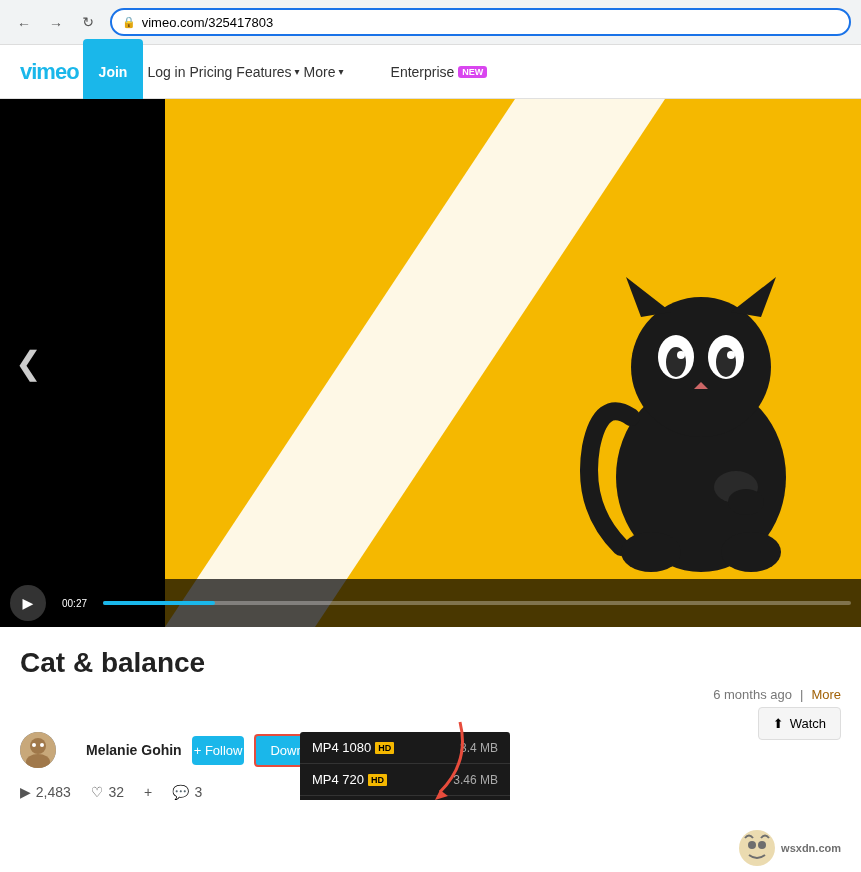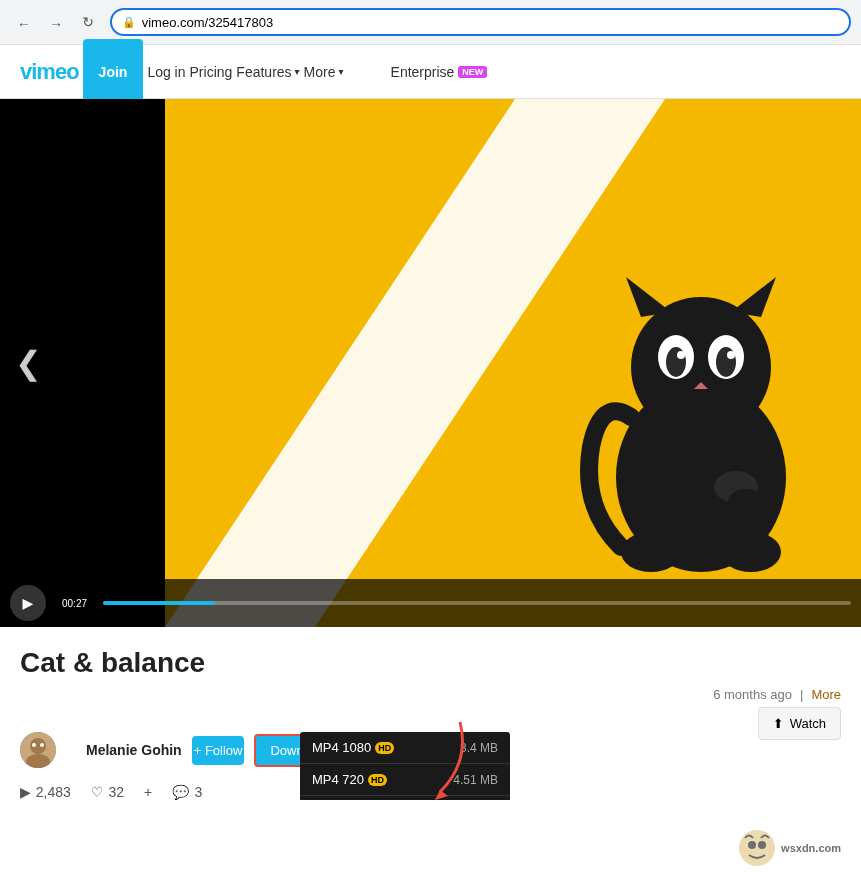--- a/index.html
+++ b/index.html
@@ -256,21 +256,21 @@
       border-bottom: 1px solid #333;
     }
     .dropdown-item:last-child { border-bottom: none; }
     .quality-label { display: flex; align-items: center; gap: 4px; justify-content: space-between; }
     .hd-badge {
       background: #f5b800;
       color: #000;
       font-size: 9px;
       font-weight: bold;
       padding: 1px 3px;
-      border-radius: 6px;
+      border-radius: 1px;
     }
     .file-size { color: #aaa; font-size: 12px; }
 
     
     .stats-row {
       display: flex;
       align-items: center;
       gap: 20px;
       color: #555;
       font-size: 14px;
@@ -421,21 +421,21 @@
           <span>MP4 1080</span>
           <span class="hd-badge">HD</span>
         </span>
         <span class="file-size">3.4 MB</span>
       </div>
       <div class="dropdown-item">
         <span class="quality-label">
           <span>MP4 720</span>
           <span class="hd-badge">HD</span>
         </span>
-        <span class="file-size">4.51 MB</span>
+        <span class="file-size">3.46 MB</span>
       </div>
       <div class="dropdown-item">
         <span class="quality-label">
           <span>MP4 540</span>
         </span>
         <span class="file-size">2.2 MB</span>
       </div>
       <div class="dropdown-item">
         <span class="quality-label">
           <span>MP4 360</span>

